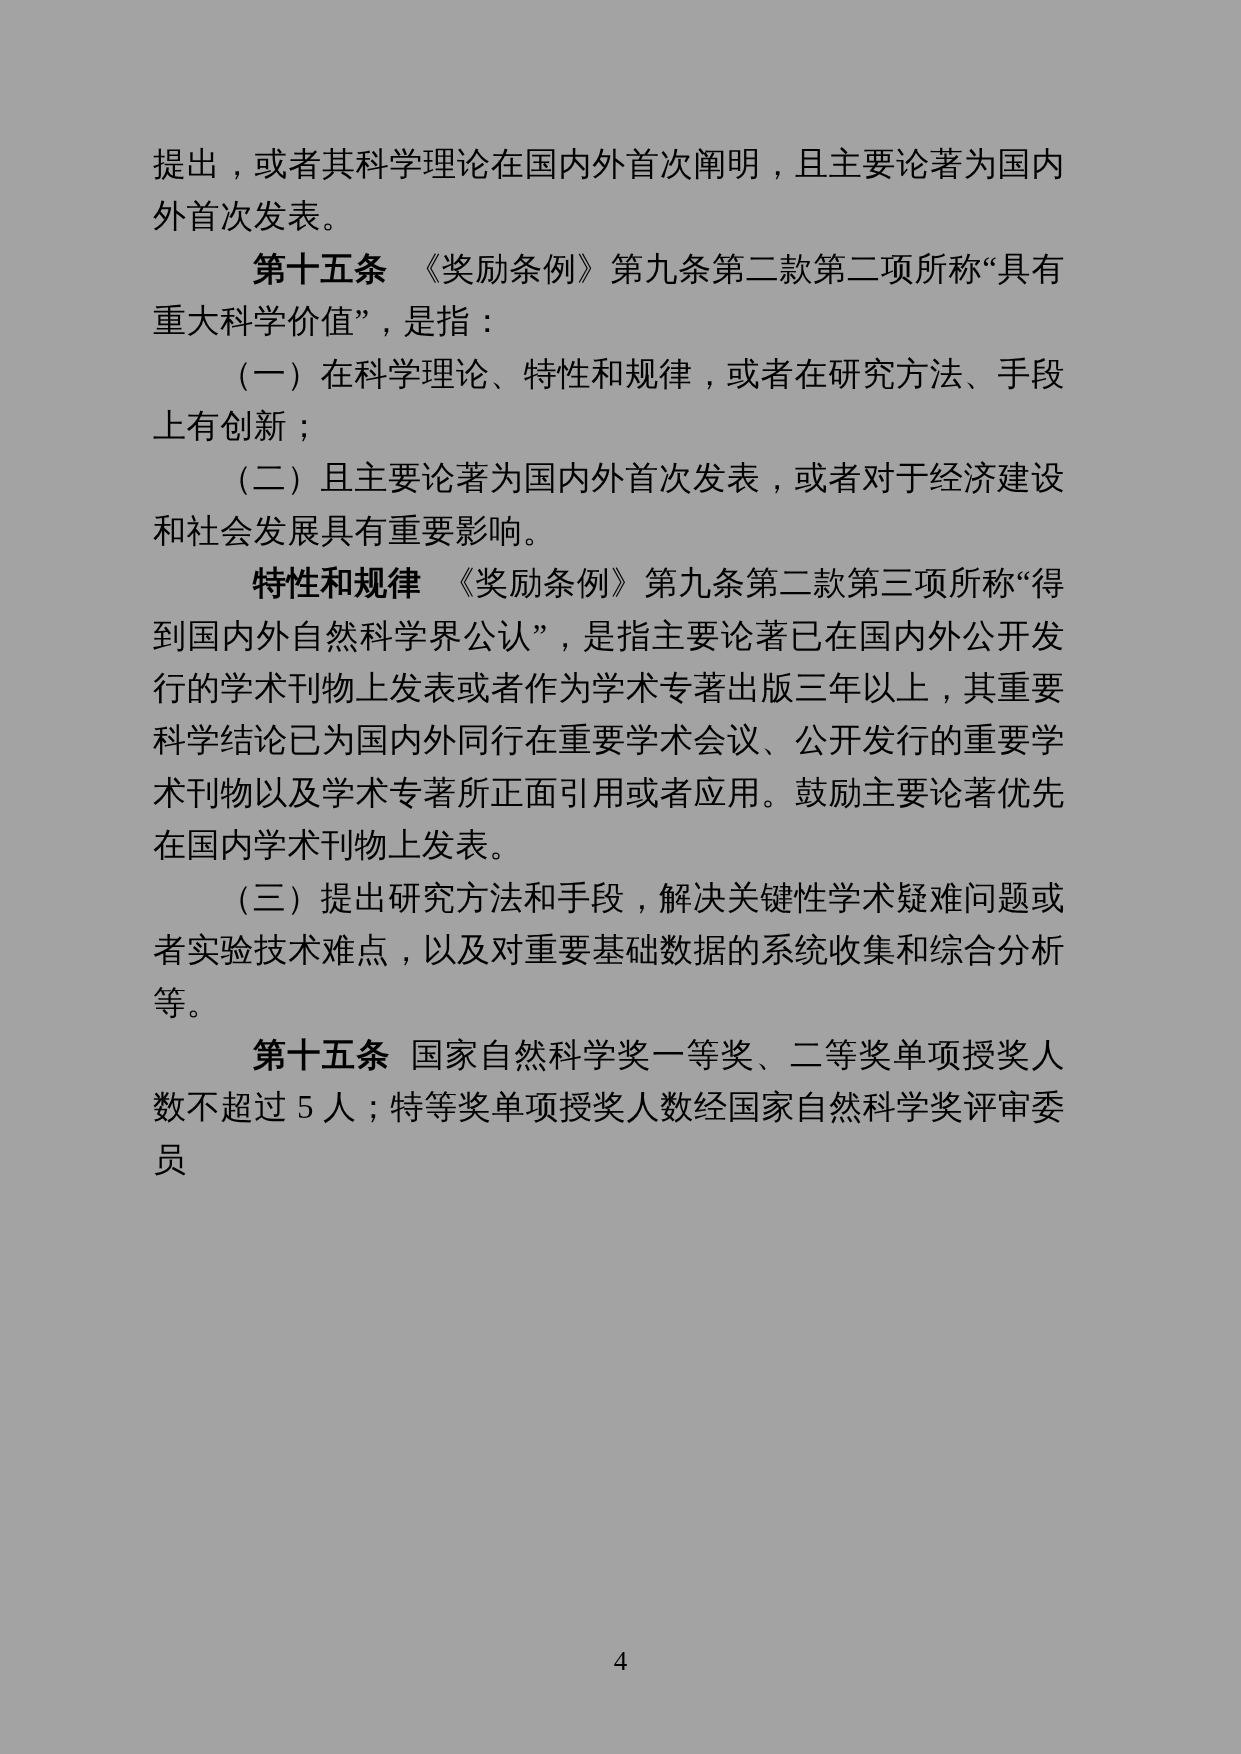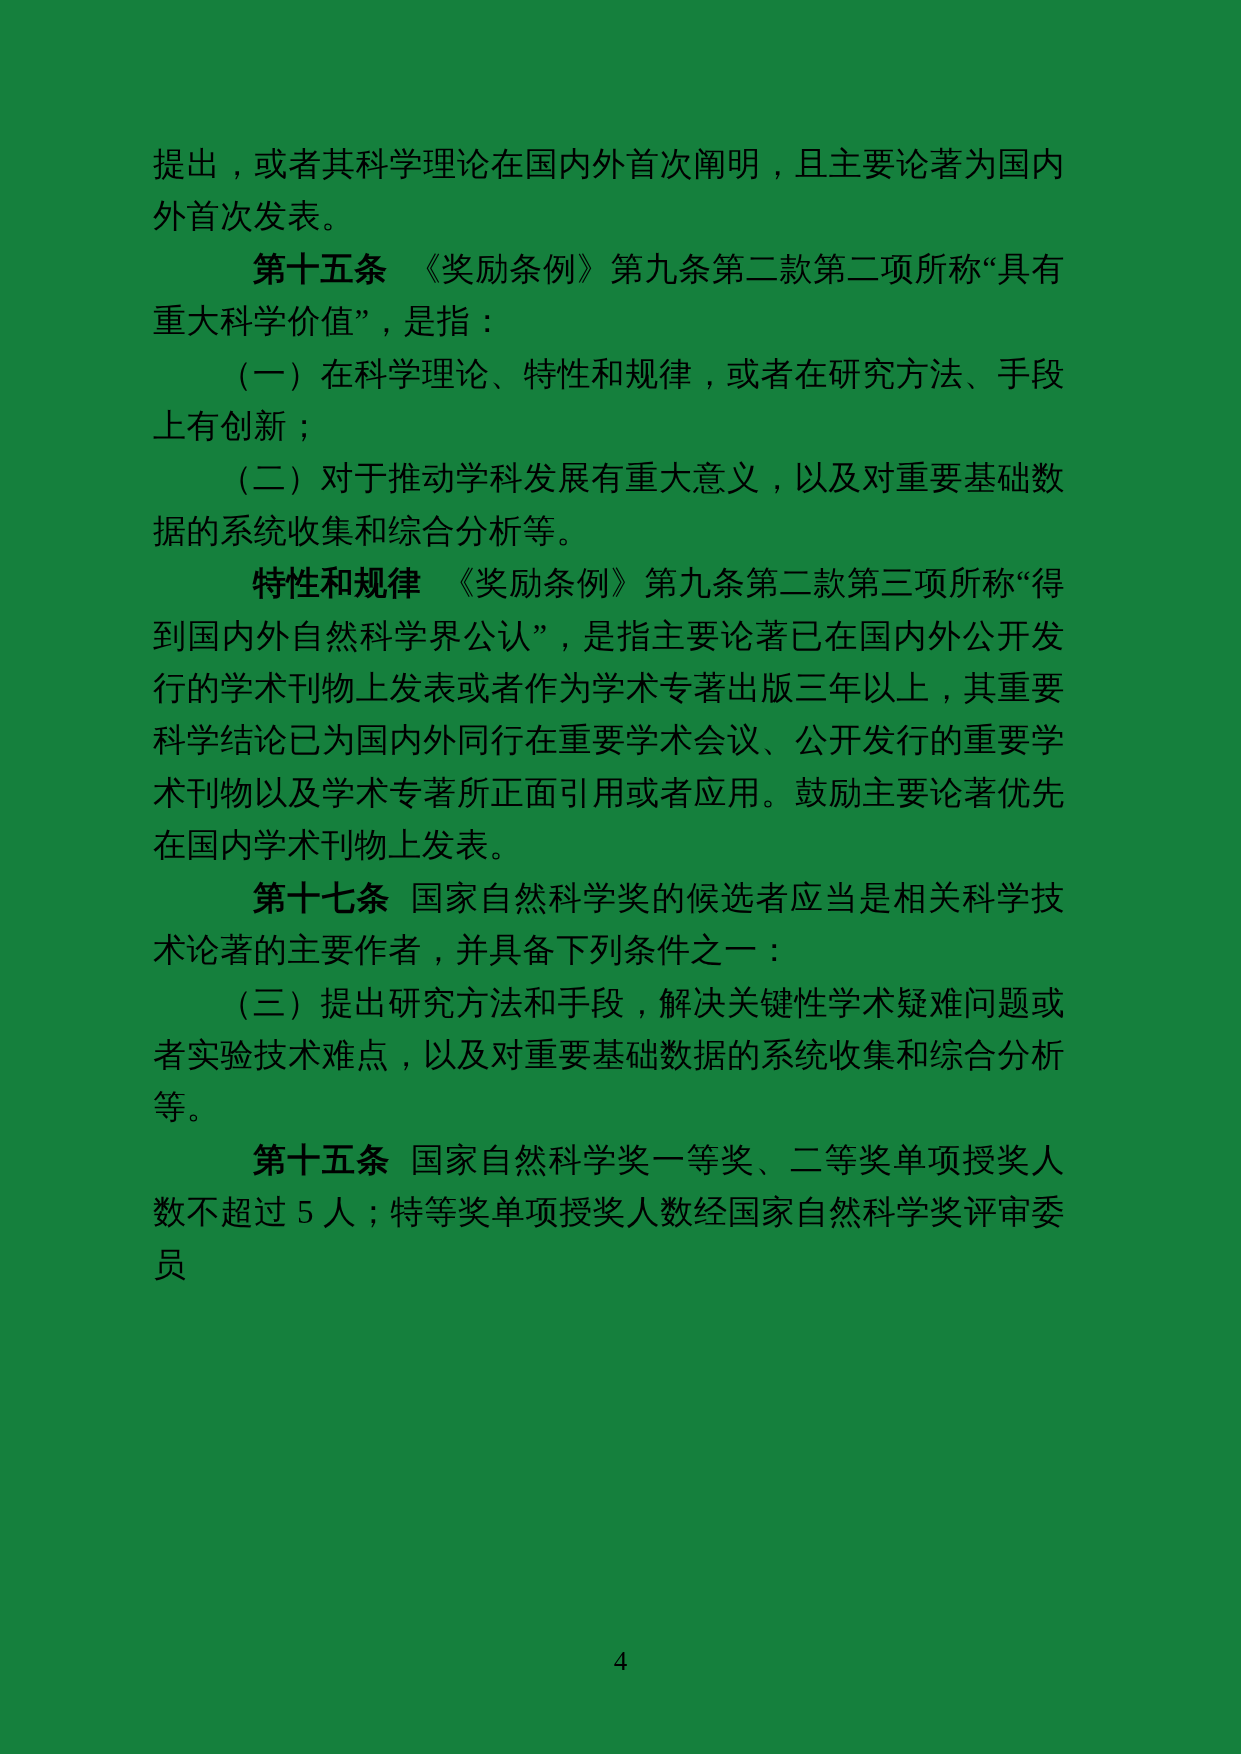--- a/index.html
+++ b/index.html
@@ -4,21 +4,21 @@
 <style>
   html, body {
     margin: 0;
     padding: 0;
     background: #ffffff;
   }
   .page {
     position: relative;
     width: 1241px;
     height: 1754px;
-    background: #15803d;
+    background: #a3a3a3;
     color: #000000;
     font-family: "Liberation Serif", serif;
     overflow: hidden;
   }
   .content {
     position: absolute;
     left: 153px;
     top: 138px;
     width: 912px;
   }
@@ -54,20 +54,19 @@
   }
 </style>
 </head>
 <body>
 
 <div class="page">
   <div class="content">
       <p class="para"><span>提出，或者其科学理论在国内外首次阐明，且主要论著为国内外首次发表。</span></p>
       <p class="para indent"><b class="term">第十五条</b><span>《奖励条例》第九条第二款第二项所称“具有重大科学价值”，是指：</span></p>
       <p class="para indent"><span>（一）在科学理论、特性和规律，或者在研究方法、手段上有创新；</span></p>
-      <p class="para indent"><span>（二）对于推动学科发展有重大意义，以及对重要基础数据的系统收集和综合分析等。</span></p>
+      <p class="para indent"><span>（二）且主要论著为国内外首次发表，或者对于经济建设和社会发展具有重要影响。</span></p>
       <p class="para indent"><b class="term">特性和规律</b><span>《奖励条例》第九条第二款第三项所称“得到国内外自然科学界公认”，是指主要论著已在国内外公开发行的学术刊物上发表或者作为学术专著出版三年以上，其重要科学结论已为国内外同行在重要学术会议、公开发行的重要学术刊物以及学术专著所正面引用或者应用。鼓励主要论著优先在国内学术刊物上发表。</span></p>
-      <p class="para indent"><b class="term">第十七条</b><span>国家自然科学奖的候选者应当是相关科学技术论著的主要作者，并具备下列条件之一：</span></p>
       <p class="para indent"><span>（三）提出研究方法和手段，解决关键性学术疑难问题或者实验技术难点，以及对重要基础数据的系统收集和综合分析等。</span></p>
       <p class="para indent"><b class="term">第十五条</b><span>国家自然科学奖一等奖、二等奖单项授奖人数不超过 5 人；特等奖单项授奖人数经国家自然科学奖评审委员</span></p>
     </div>
   <div class="footer">4</div>
 </div>
 
 </body></html>

